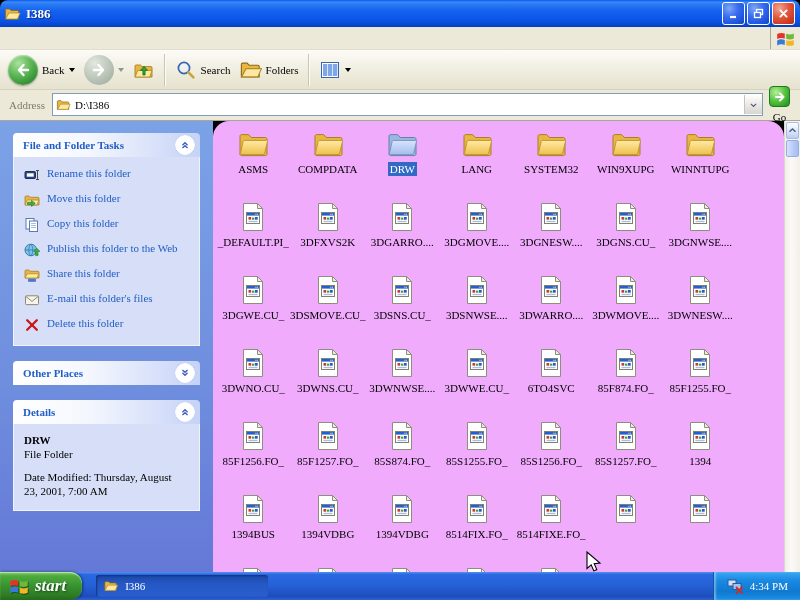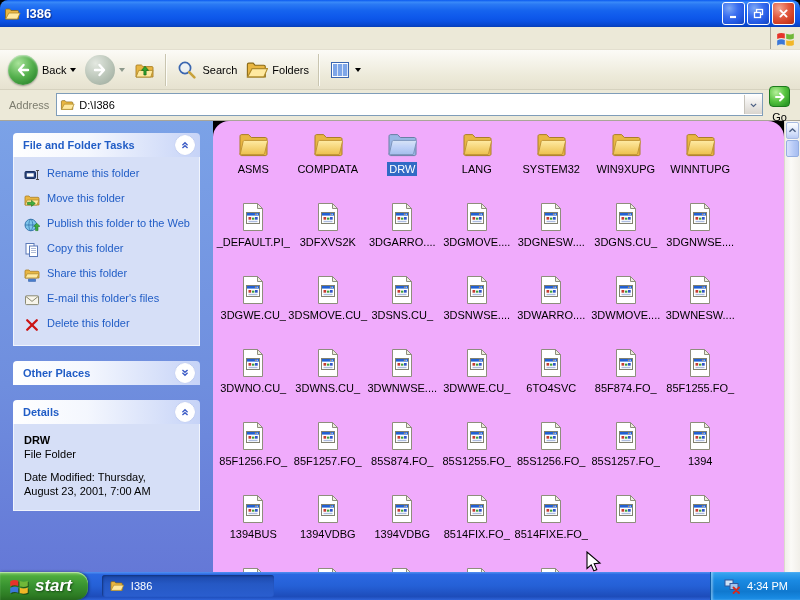--- a/index.html
+++ b/index.html
@@ -1,17 +1,17 @@
 <!DOCTYPE html>
 <html><head>
 <meta charset="utf-8">
 <style>
   html,body{margin:0;padding:0;}
   body{width:800px;height:600px;overflow:hidden;font-family:"Liberation Sans",sans-serif;font-size:11px;background:#000;}
-  .screen{position:relative;width:800px;height:600px;overflow:hidden;}
+  .screen{position:relative;width:800px;height:600px;overflow:hidden;font-family:Liberation Serif, serif;}
   .window{position:absolute;inset:0;display:flex;flex-direction:column;}
 
   
   .titlebar{height:27px;flex:none;display:flex;align-items:center;gap:5px;padding:0 5px 0 4px;
     border-radius:8px 8px 0 0;
     background:linear-gradient(180deg,#0a59f0 0%,#3a8af8 8%,#2a79f4 16%,#1563ee 40%,#0f5aec 60%,#0b52e4 78%,#0847cf 92%,#063eb8 100%);}
   .titlebar .t-icon{width:17px;height:16px;}
   .title-text{color:#fff;font-weight:bold;font-size:13px;text-shadow:1px 1px 1px #10308a;}
   .win-btns{margin-left:auto;display:flex;gap:2px;}
   .win-btn{width:21px;height:21px;border:1px solid #fff;border-radius:3px;display:flex;align-items:center;justify-content:center;
@@ -362,29 +362,29 @@
                   <span>Rename this folder</span>
                 </li>
                 <li class="task-item">
                   <svg>
                     <use href="#sym-move"></use>
                   </svg>
                   <span>Move this folder</span>
                 </li>
                 <li class="task-item">
                   <svg>
+                    <use href="#sym-copy"></use>
+                  </svg>
+                  <span>Copy this folder</span>
+                </li>
+                <li class="task-item">
+                  <svg>
                     <use href="#sym-publish"></use>
                   </svg>
                   <span>Publish this folder to the Web</span>
-                </li>
-                <li class="task-item">
-                  <svg>
-                    <use href="#sym-copy"></use>
-                  </svg>
-                  <span>Copy this folder</span>
                 </li>
                 <li class="task-item">
                   <svg>
                     <use href="#sym-share"></use>
                   </svg>
                   <span>Share this folder</span>
                 </li>
                 <li class="task-item">
                   <svg>
                     <use href="#sym-email"></use>

